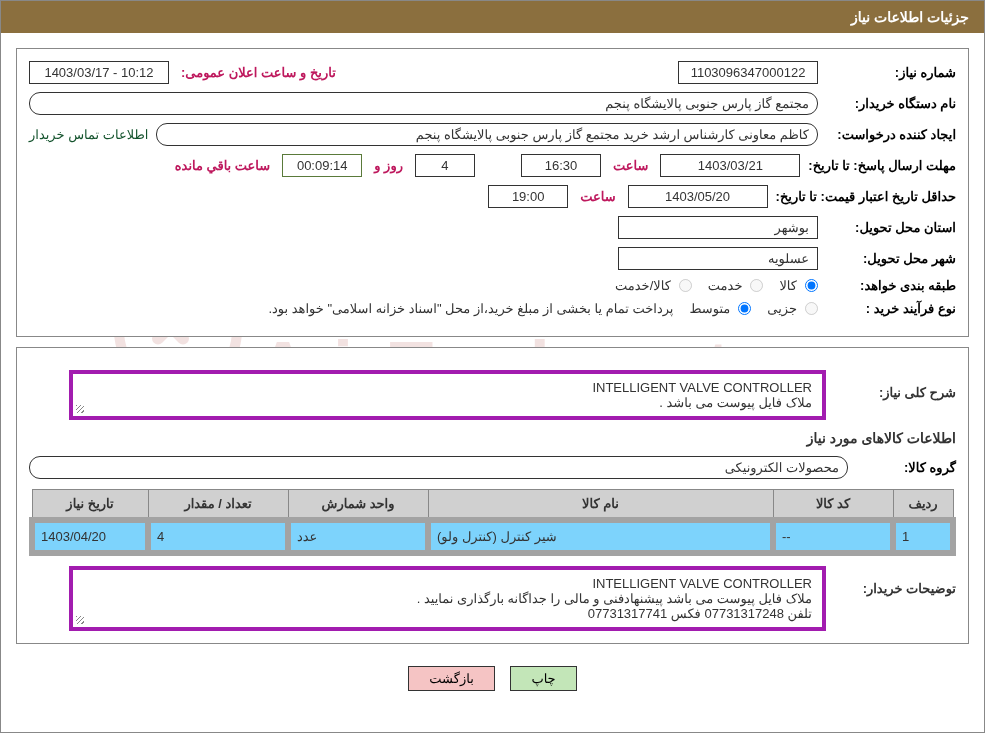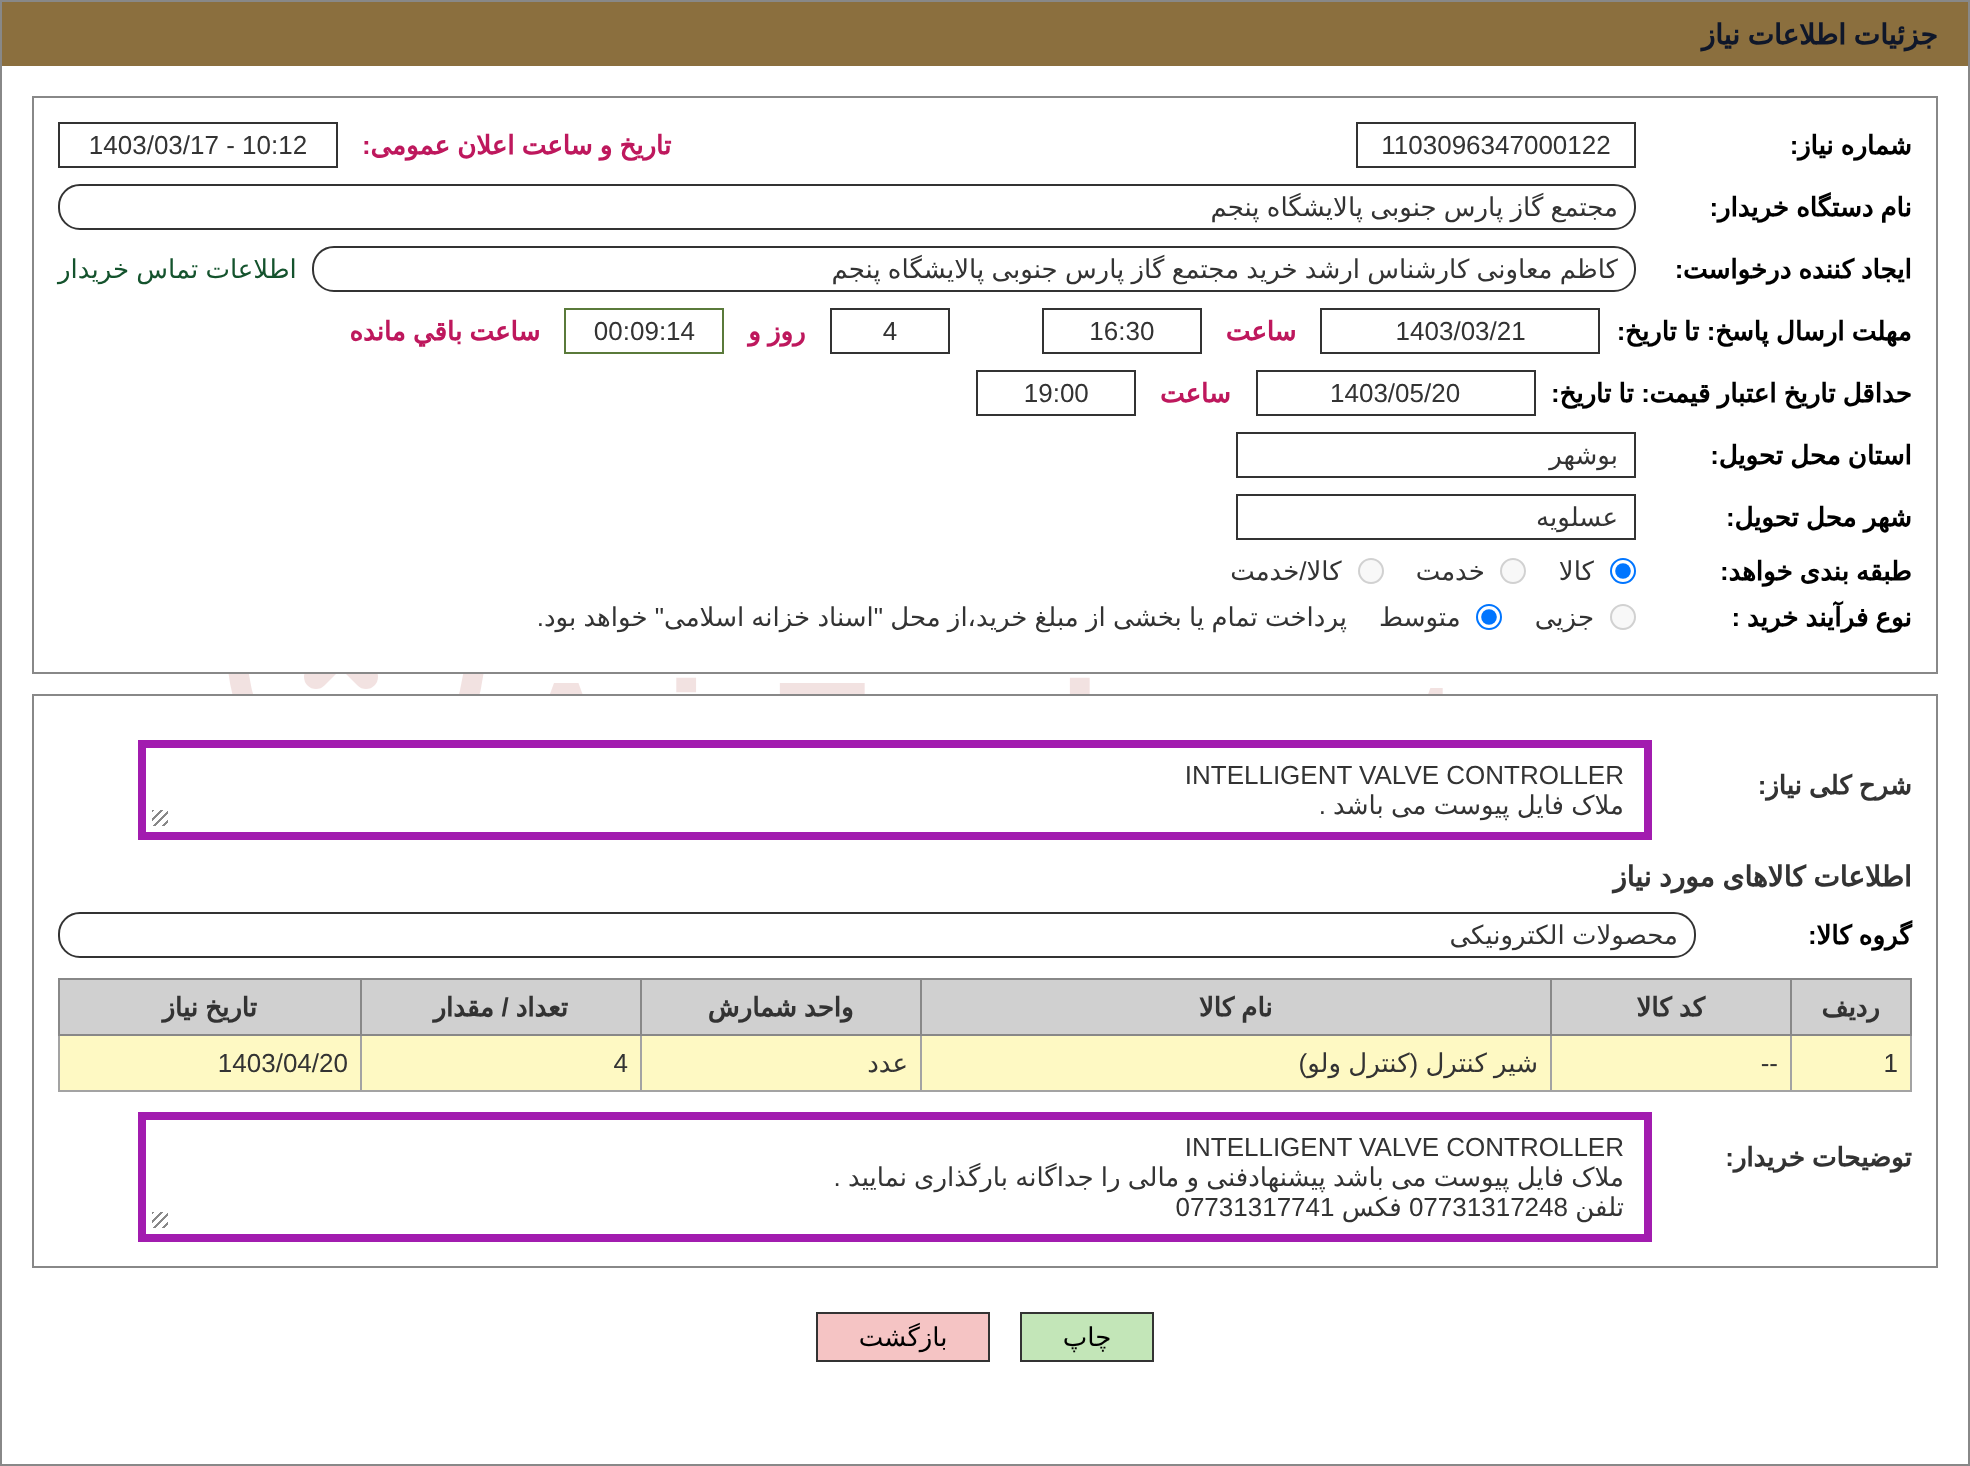--- a/index.html
+++ b/index.html
@@ -9,21 +9,21 @@
       direction: rtl;
       background: #fff;
       color: #333;
       width: 985px;
       height: 733px;
       position: relative;
       border: 1px solid #888;
     }
     .header-bar {
       background: #8b6f3e;
-      color: #0f172a;
+      color: #ffffff;
       padding: 8px 15px;
       font-size: 14px;
       font-weight: bold;
     }
     .content {
       padding: 15px;
     }
     .section {
       border: 1px solid #888;
       padding: 12px;
@@ -101,24 +101,24 @@
       margin-top: 10px;
     }
     table.data-table th {
       background: #d0d0d0;
       border: 1px solid #888;
       padding: 6px;
       font-weight: bold;
       text-align: center;
     }
     table.data-table td {
-      border: 1px solid #a3a3a3;
+      border: 6px solid #a3a3a3;
       padding: 6px;
-      text-align: right;
-      background: #fef9c3;
+      text-align: left;
+      background: #7dd3fc;
     }
     .buttons { text-align: center; padding: 12px; }
     .btn {
       display: inline-block;
       padding: 4px 20px;
       border: 1px solid #333;
       margin: 0 6px;
       cursor: pointer;
       font-family: inherit;
       font-size: 13px;
@@ -277,21 +277,21 @@
     </div>
 
     <table class="data-table">
       <thead>
         <tr>
           <th style="width:60px">ردیف</th>
           <th style="width:120px">کد کالا</th>
           <th>نام کالا</th>
           <th style="width:140px">واحد شمارش</th>
           <th style="width:140px">تعداد / مقدار</th>
-          <th style="width:151px">تاریخ نیاز</th>
+          <th style="width:116px">تاریخ نیاز</th>
         </tr>
       </thead>
       <tbody>
         <tr>
           <td>1</td>
           <td>--</td>
           <td>شیر کنترل (کنترل ولو)</td>
           <td>عدد</td>
           <td>4</td>
           <td>1403/04/20</td>

